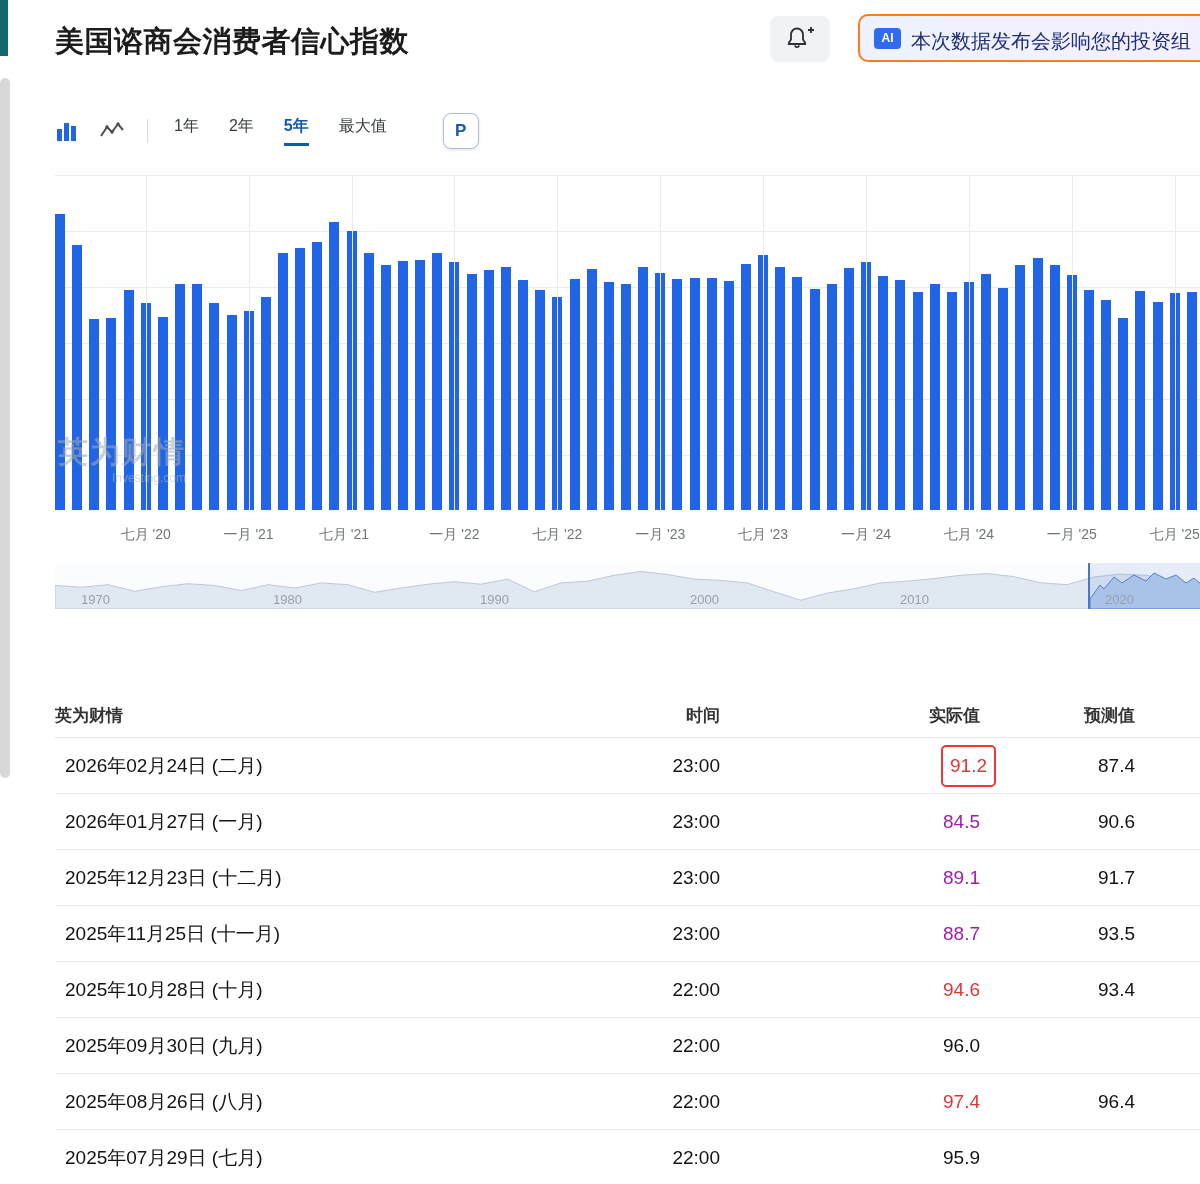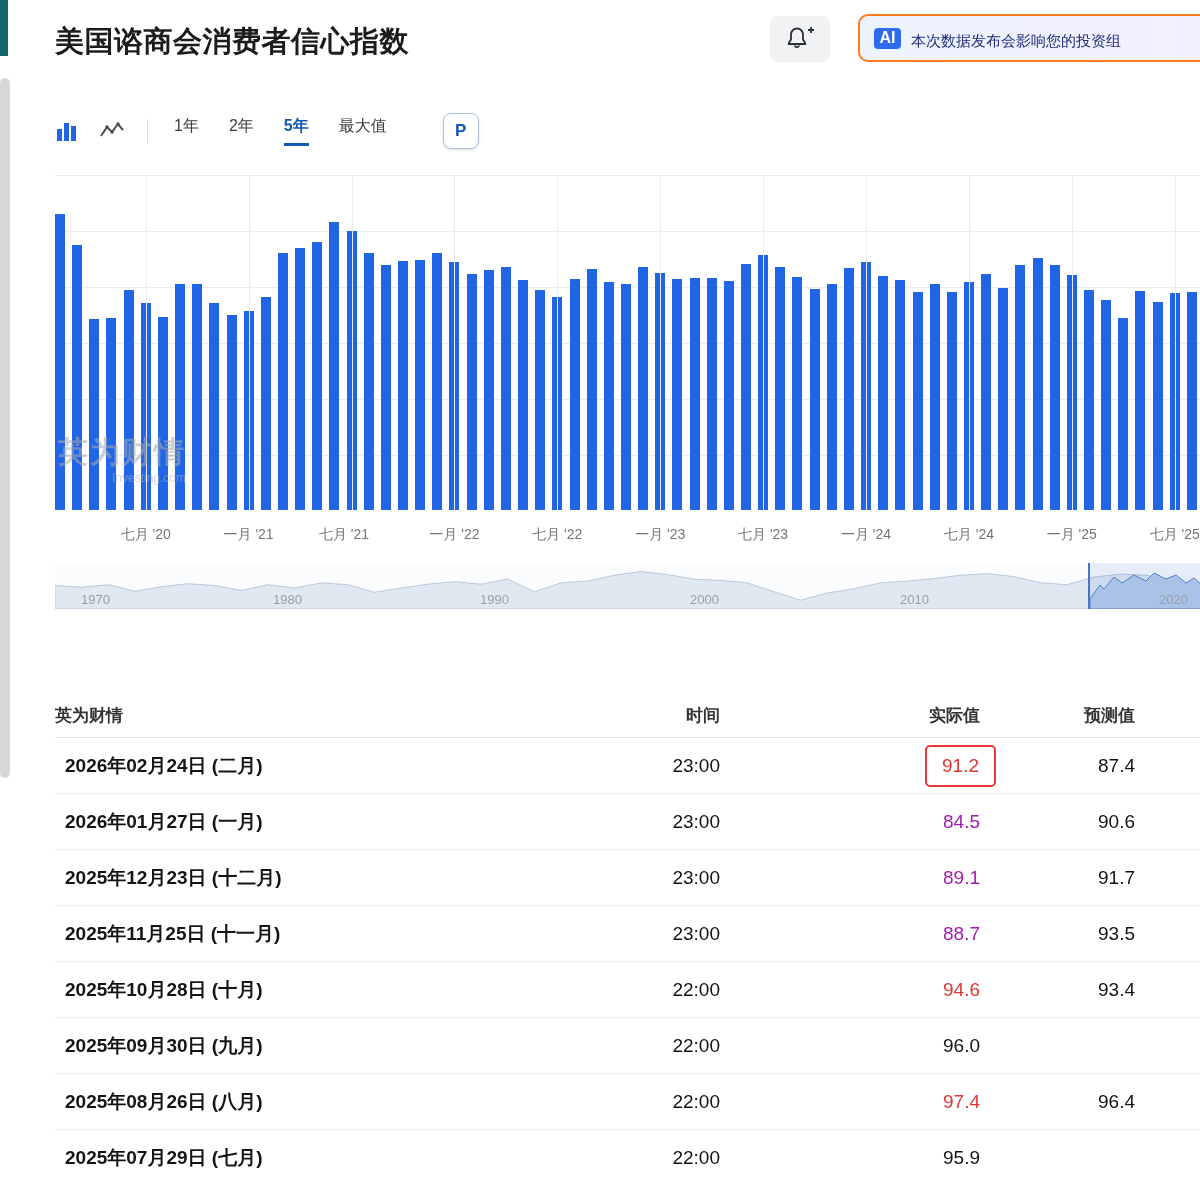--- a/index.html
+++ b/index.html
@@ -11,23 +11,23 @@
   
   .teal-corner { position:absolute; left:0; top:0; width:8px; height:56px; background:#12686b; }
   .left-scrollbar { position:absolute; left:0; top:78px; width:10px; height:700px; background:#d6d8da; border-radius:6px; }
 
   
   .page-title { position:absolute; left:55px; top:22px; font-size:29px; font-weight:700; color:#1c1c1c; letter-spacing:.5px; }
   .bell-btn { position:absolute; left:770px; top:16px; width:60px; height:46px; background:#f1f2f4; border:none;
     border-radius:8px; display:flex; align-items:center; justify-content:center; cursor:pointer; }
   .ai-banner { position:absolute; left:858px; top:14px; width:470px; height:48px; border:2px solid #ff7a1a; border-radius:10px;
     background:linear-gradient(90deg,#eef2ff,#f6efff); display:flex; align-items:center; gap:10px; padding:0 14px; cursor:pointer; }
-  .ai-badge { width:27px; height:21px; background:#2e6bf0; border-radius:4px; color:#fff; font-size:16px; font-weight:700;
+  .ai-badge { width:27px; height:21px; background:#2e6bf0; border-radius:4px; color:#fff; font-size:12px; font-weight:700;
     display:flex; align-items:center; justify-content:center; flex:0 0 auto; }
-  .ai-text { font-size:15px; color:#1f2d7a; font-weight:500; white-space:nowrap; overflow:hidden;margin-top:7px; }
+  .ai-text { font-size:20px; color:#1f2d7a; font-weight:500; white-space:nowrap; overflow:hidden;margin-top:7px; }
 
   
   .controls { position:absolute; left:55px; top:112px; height:38px; display:flex; align-items:center; }
   .ctl-icon { display:flex; align-items:flex-end; cursor:pointer; }
   .ctl-icon + .ctl-icon { margin-left:20px; }
   .ctl-divider { width:1px; height:24px; background:#d9dbde; margin:0 26px 0 22px; }
   .range { font-size:16px; color:#3c4043; margin-right:30px; cursor:pointer; padding-bottom:9px; }
   .range.active { color:#1558b0; font-weight:700; padding-bottom:6px; border-bottom:3px solid #1558b0; }
   .p-btn { margin-left:26px; width:36px; height:36px; border:1px solid #aebfd6; border-radius:8px; background:#fff;
     color:#1558b0; font-size:17px; font-weight:700; cursor:pointer; box-shadow:0 1px 3px rgba(20,60,120,.15); }
@@ -52,24 +52,24 @@
   .year { position:absolute; bottom:2px; font-size:13px; color:#9aa0a6; }
 
   
   .econ-table { position:absolute; left:55px; top:694px; width:1145px; }
   .thead, .trow { display:grid; grid-template-columns:425px 240px 260px 155px; padding-right:65px; align-items:center; }
   .thead { height:44px; border-bottom:1px solid #e3e3e3; }
   .th { font-size:17px; font-weight:700; color:#333; }
   .th.right, .cell.right { text-align:right; }
   .trow { height:56px; border-bottom:1px solid #ececec; cursor:pointer; }
   .cell { font-size:19px; color:#141414; }
-  .cell.date { padding-left:10px;font-weight:bold; }
+  .cell.date { padding-left:10px; }
   .val.green { color:#a21caf; }
   .val.red { color:#df3535; }
-  .val.boxed { display:inline-block; border:2px solid #e8383b; border-radius:5px; padding:8px 15px; margin-right:-16px; }
+  .val.boxed { display:inline-block; border:2px solid #e8383b; border-radius:5px; padding:8px 7px; margin-right:-16px; }
 </style>
 </head>
 <body>
 
 <div class="teal-corner"></div>
 <div class="left-scrollbar"></div>
 
 <h1 class="page-title">美国谘商会消费者信心指数</h1>
 
 <button class="bell-btn">
@@ -218,21 +218,21 @@
     <svg width="112" height="46" viewBox="0 0 112 46">
       <path d="M0,36 L10,22 14,26 24,14 32,20 44,12 56,18 64,10 76,16 86,12 96,20 104,15 112,22 L112,46 0,46 Z" fill="#a9c3e8" stroke="#5580c8" stroke-width="1"></path>
     </svg>
   </div>
   <div class="nav-years">
       <span class="year" style="left: 26px;">1970</span>
       <span class="year" style="left: 218px;">1980</span>
       <span class="year" style="left: 425px;">1990</span>
       <span class="year" style="left: 635px;">2000</span>
       <span class="year" style="left: 845px;">2010</span>
-      <span class="year" style="left: 1104px;">2020</span>
+      <span class="year" style="left: 1050px;">2020</span>
     </div>
 </div>
 
 <div class="econ-table">
   <div class="thead">
     <div class="th">英为财情</div>
     <div class="th right">时间</div>
     <div class="th right">实际值</div>
     <div class="th right">预测值</div>
   </div>

